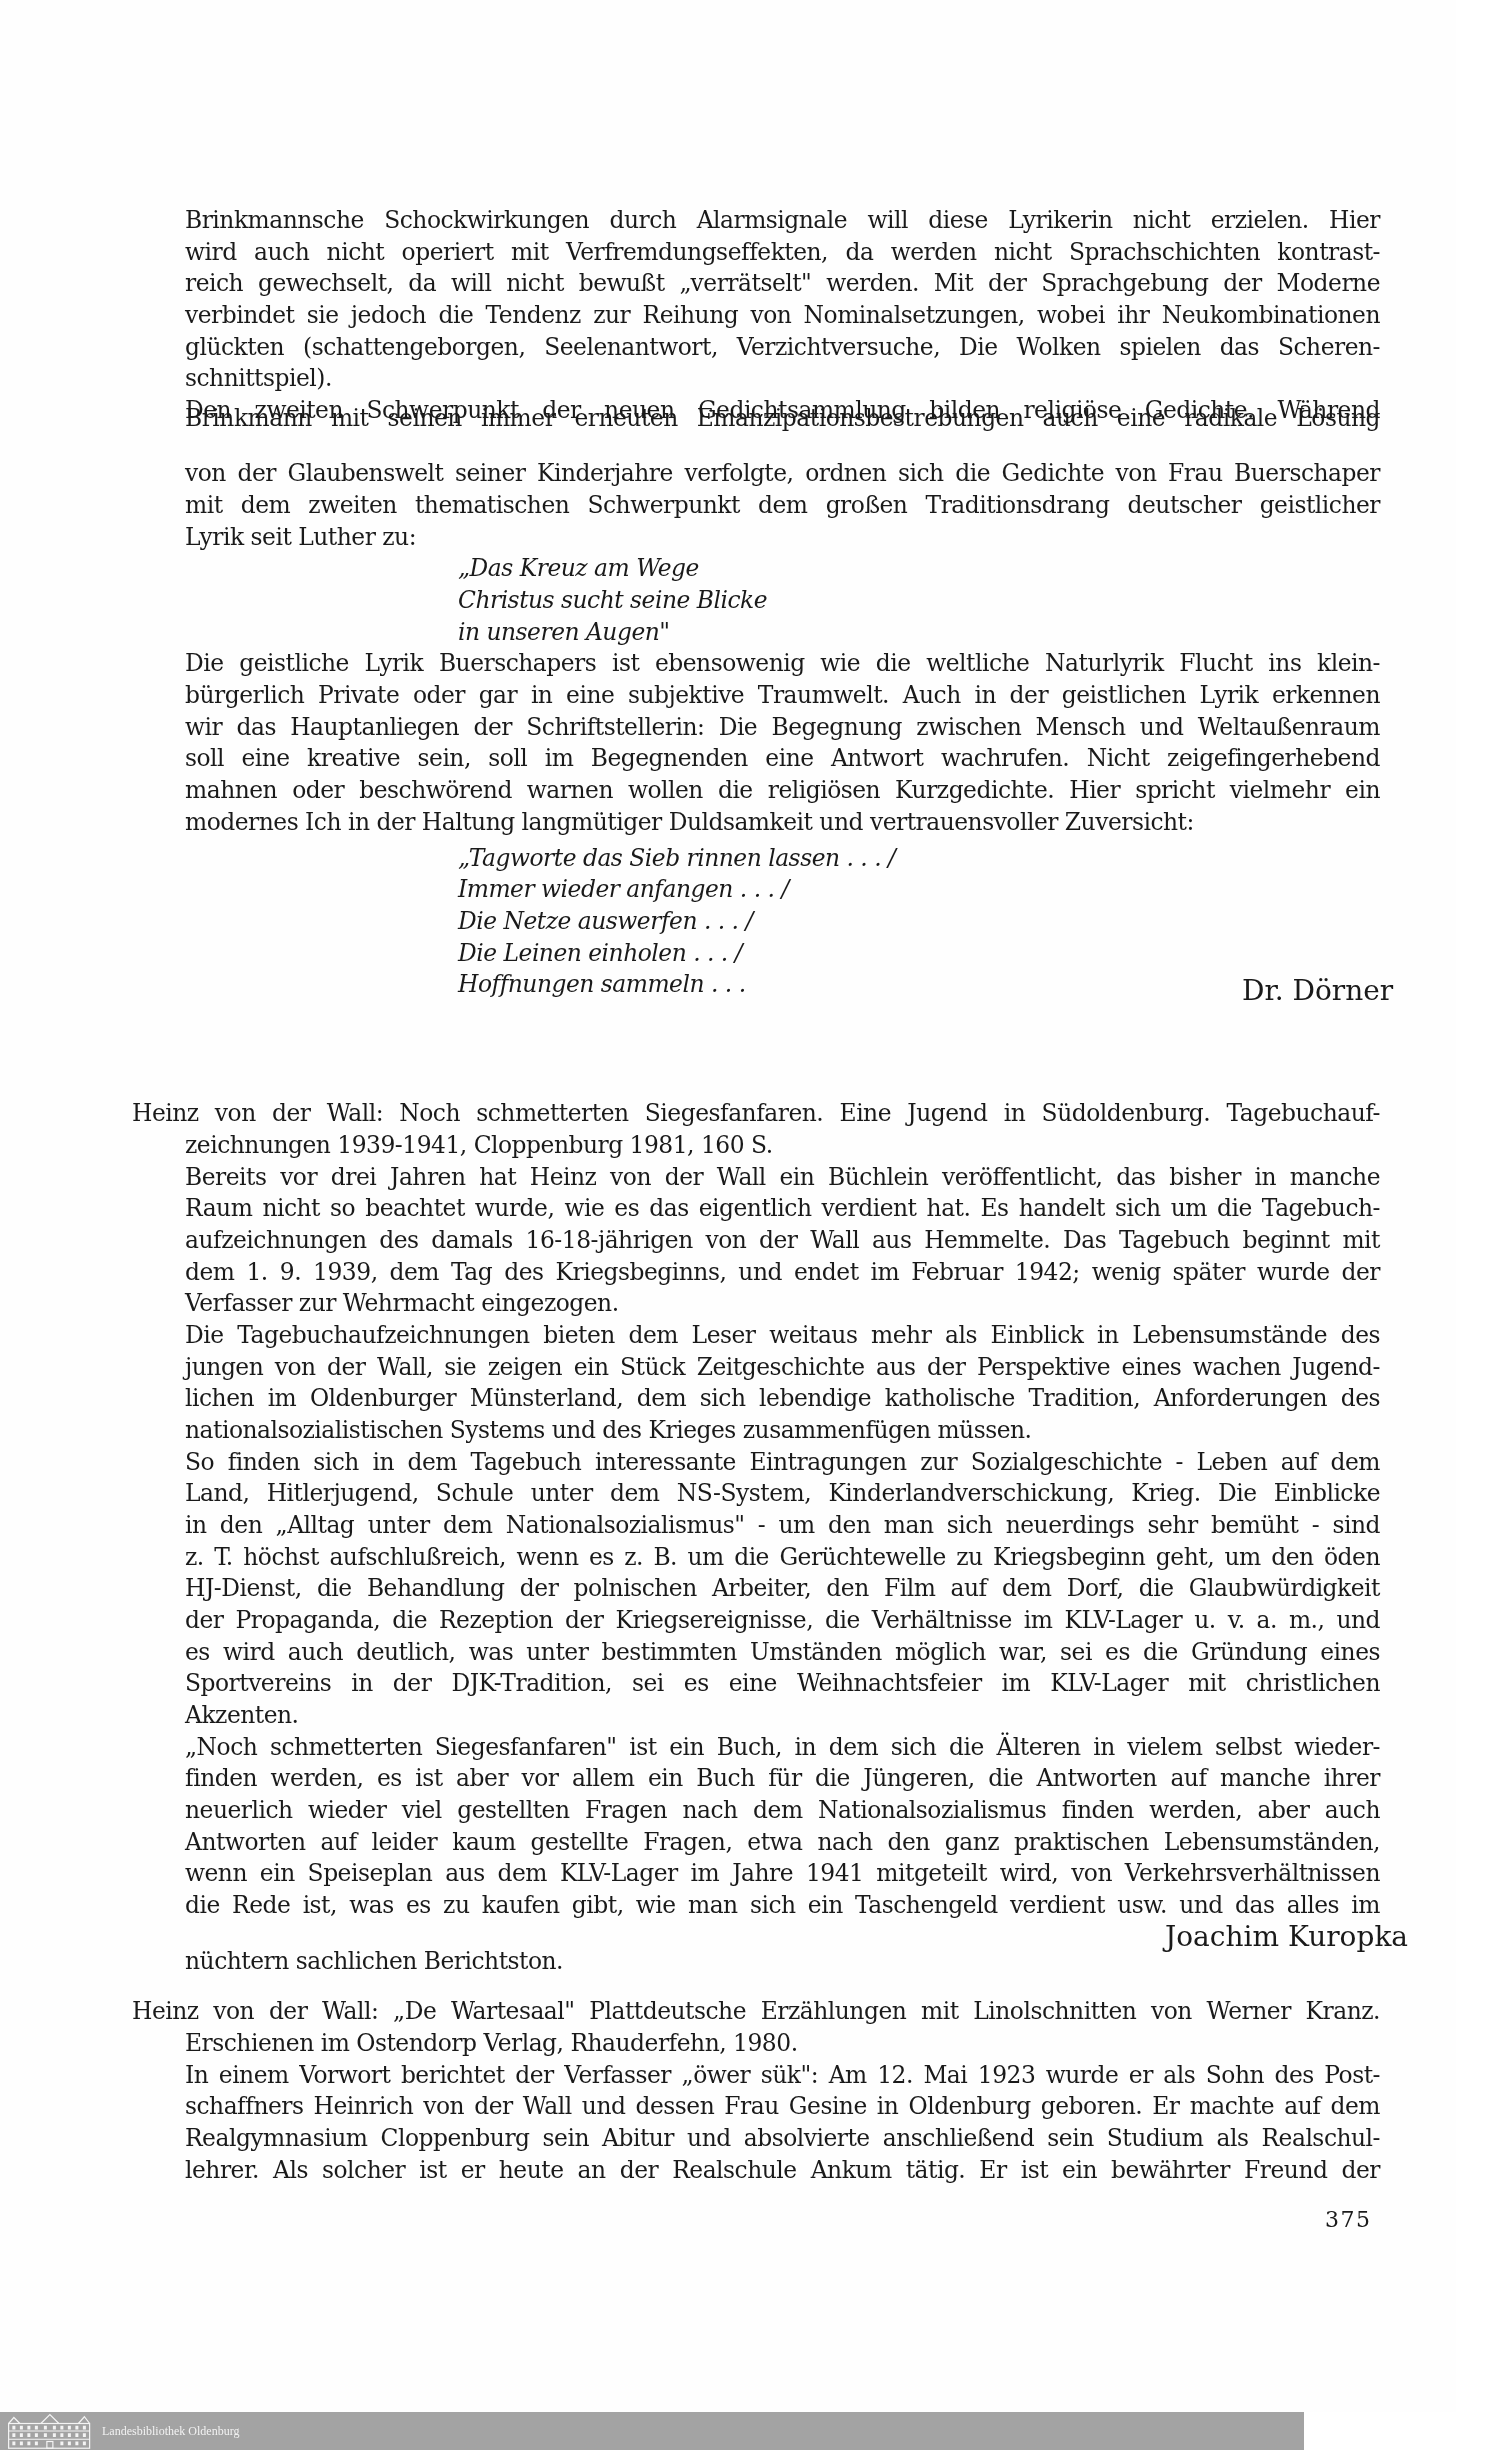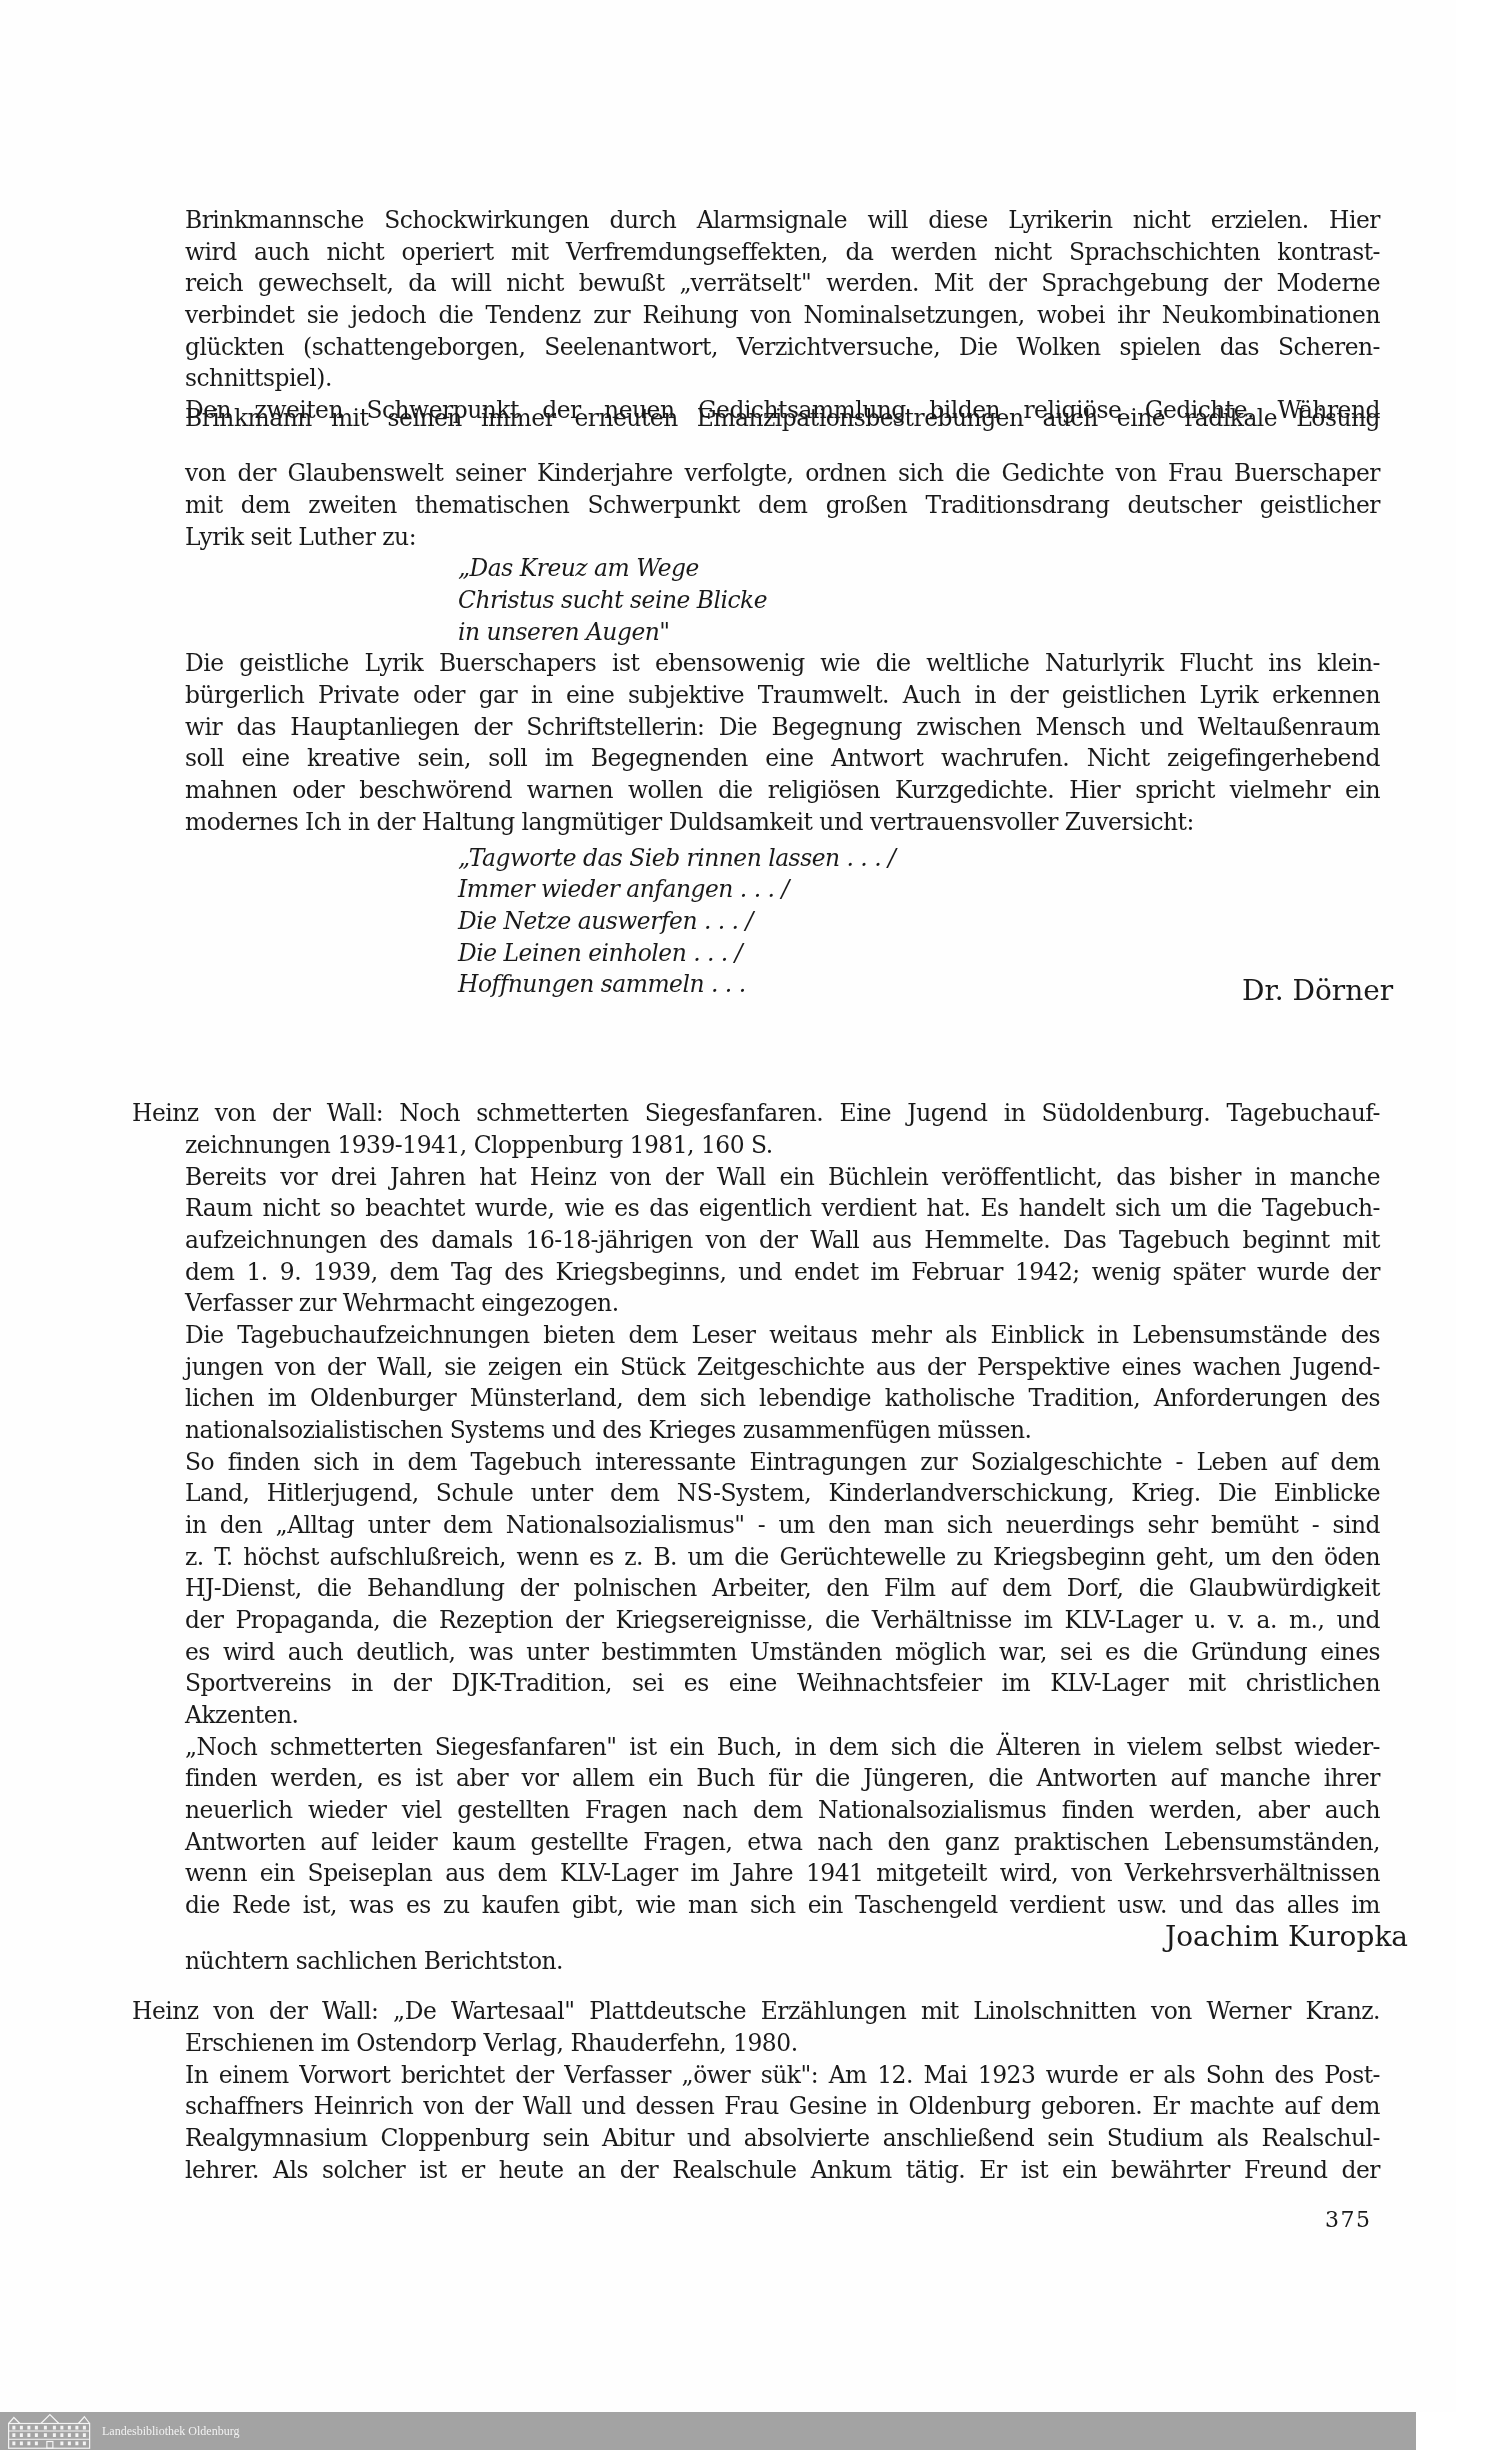--- a/index.html
+++ b/index.html
@@ -9,21 +9,21 @@
   .line { position: absolute; white-space: nowrap; font-size: 23.4px; line-height: 30px;
           transform-origin: left top; letter-spacing: -0.5px; }
   .justify { text-align: justify; text-align-last: justify; }
   .ind0 { left: 185px; width: 1195px; }
   .hang { left: 132px; width: 1248px; }
   .cont { left: 185px; width: 1195px; }
   .poem { left: 458px; font-style: italic; }
   .sig { position: absolute; font-size: 28px; line-height: 30px; white-space: nowrap; }
   b { font-weight: normal; }
   .pagenum { position: absolute; left: 1325px; top: 2207px; font-size: 22px; letter-spacing: 1.5px; }
-  .footer { position: absolute; left: 0; top: 2412px; width: 1416px; height: 38px; background: #a3a3a3;
+  .footer { position: absolute; left: 0; top: 2412px; width: 1304px; height: 38px; background: #a3a3a3;
             display: flex; align-items: center; }
   .footer-logo { margin-left: 6px; width: 87px; height: 36px; }
   .footer-text { margin-left: 9px; font-family: "Liberation Serif", serif; font-size: 12px; color: #f2f2f2; }
 </style>
 </head>
 <body>
 
 <div class="page">
 
   <div>

